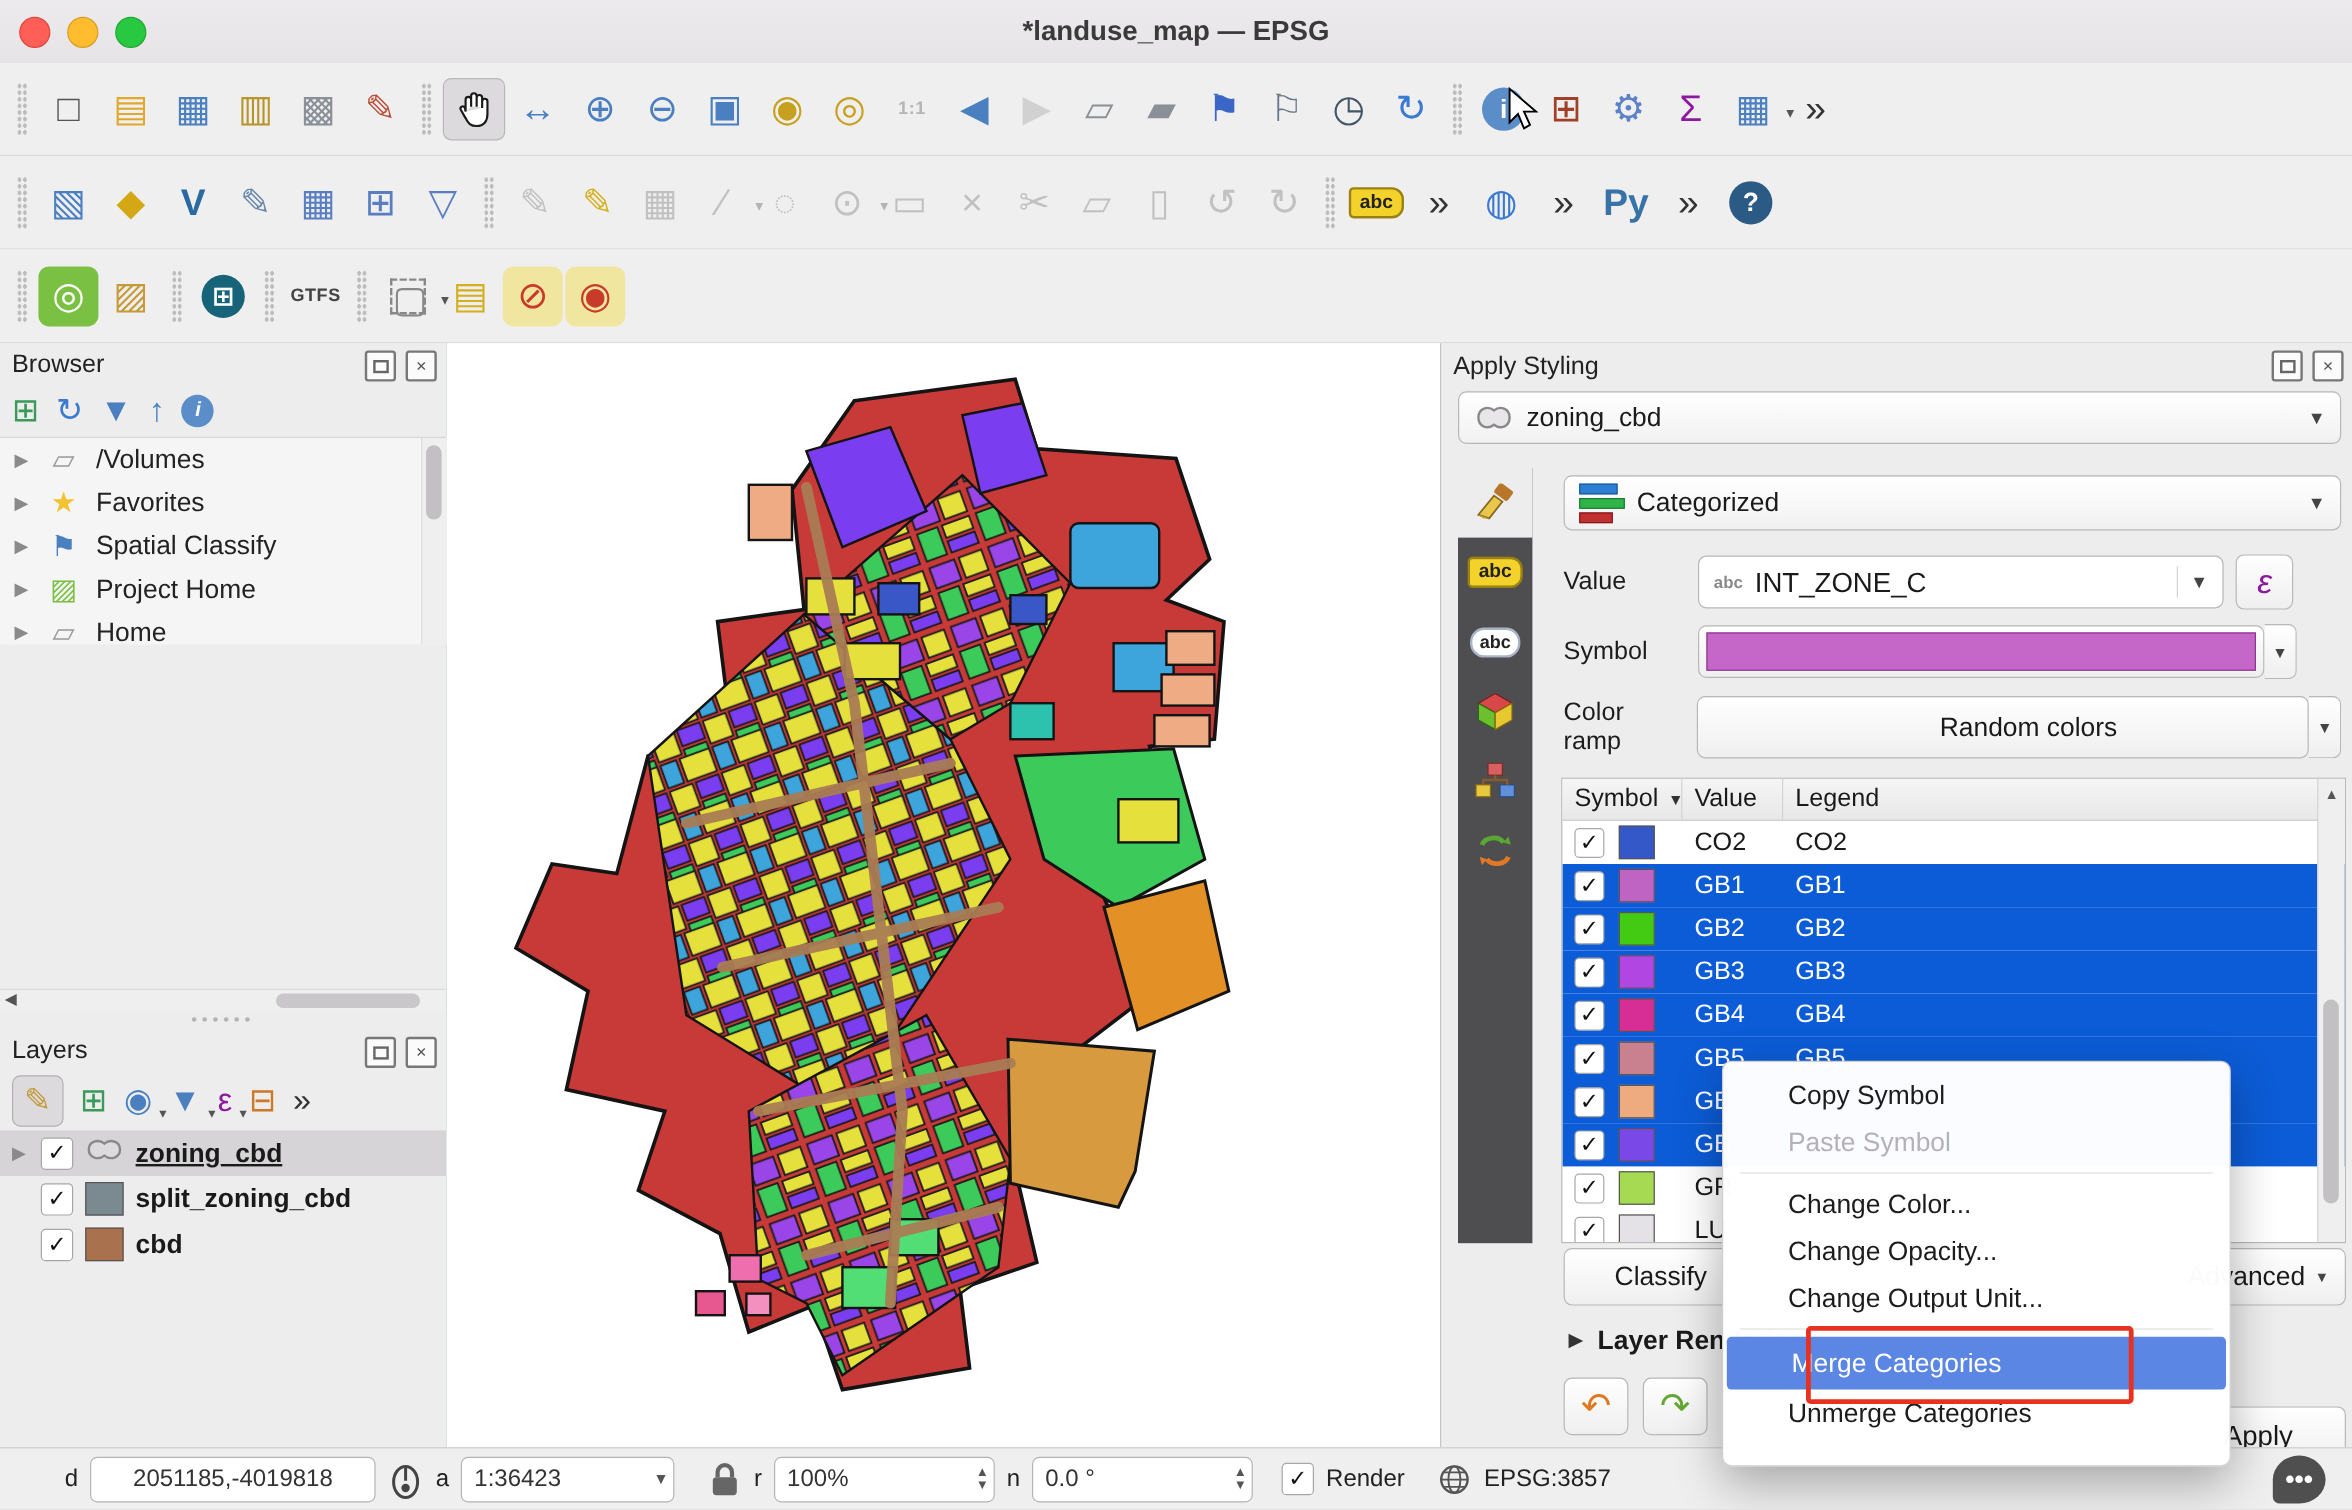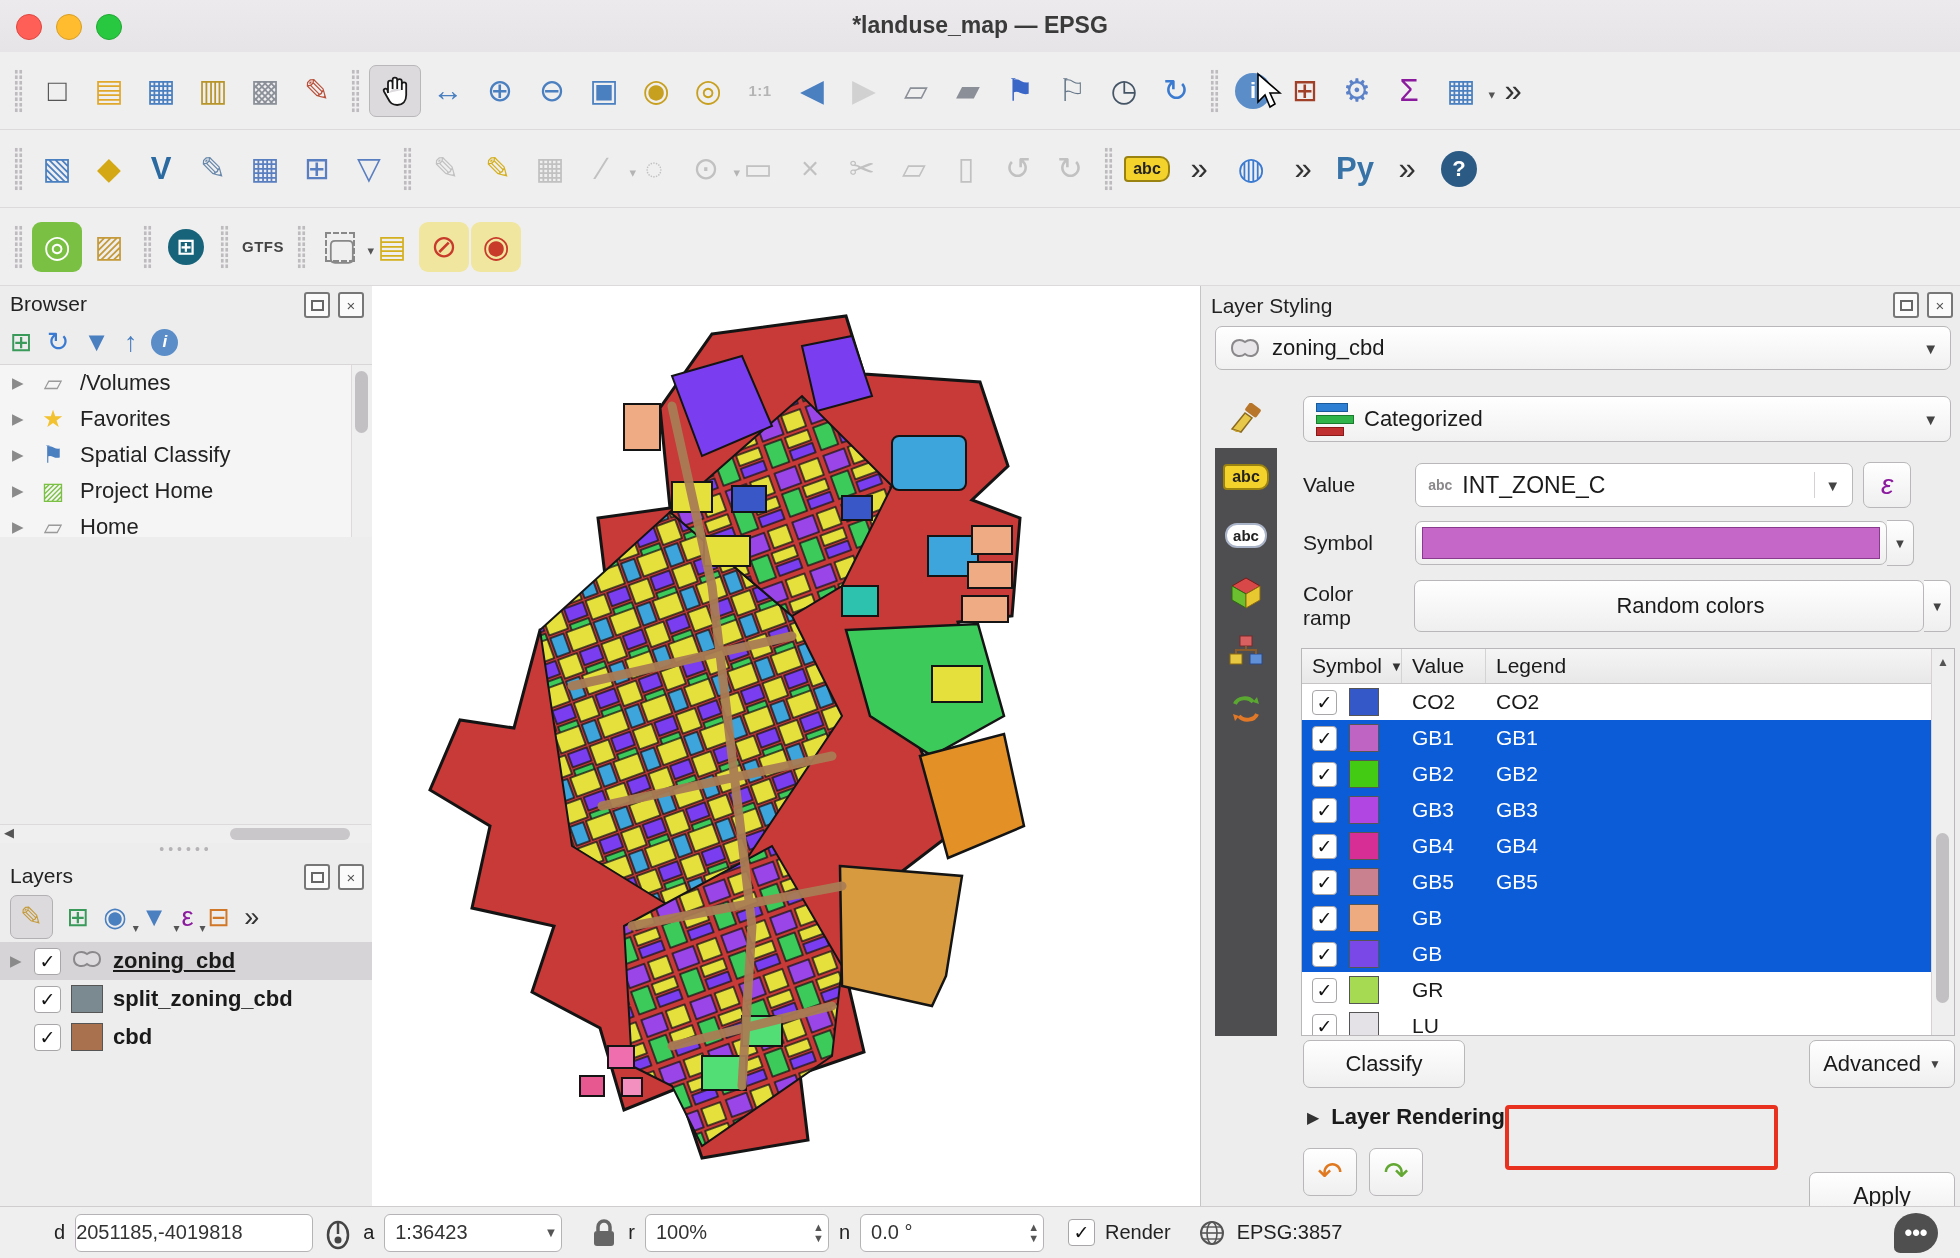--- a/index.html
+++ b/index.html
@@ -73,21 +73,21 @@
   
   #ctxmenu{left:1435px;top:884px;width:424px;height:338px;background:rgba(255,255,255,.98);border:1px solid #cfcdce;border-radius:8px;box-shadow:0 14px 40px rgba(0,0,0,.3);z-index:50;padding-top:8px;box-sizing:border-box;}
   .mi{height:39px;display:flex;align-items:center;padding-left:54px;font-size:22px;color:#1c1c1c;}
   .mi.disabled{color:#b4b2b4;}
   .mi.highlight{background:#5b86e4;color:#fff;margin:0 3px;border-radius:4px;height:44px;}
   .msep{height:1px;background:#e2e0e1;margin:6px 14px;}
   #merge-annotation{left:1505px;top:1105px;width:265px;height:57px;border:4px solid #e8321f;border-radius:4px;z-index:60;}
   
   #statusbar{left:0;top:1206px;width:1960px;height:52px;background:#f0eff0;border-top:1px solid #cfcdce;display:flex;align-items:center;padding:0 10px;box-sizing:border-box;gap:10px;font-size:20px;color:#333;}
   #locator{width:420px;height:38px;border:1.5px solid #b5b3b5;border-radius:9px;background:#f6f5f6;display:flex;align-items:center;padding:0 10px;gap:8px;color:#8a888a;box-sizing:border-box;}
-  .sbox{height:38px;background:#fff;border:1px solid #b5b3b5;border-radius:6px;display:flex;align-items:center;justify-content:flex-start;box-sizing:border-box;}
+  .sbox{height:38px;background:#fff;border:1px solid #b5b3b5;border-radius:6px;display:flex;align-items:center;justify-content:center;box-sizing:border-box;}
   .spincol{display:flex;flex-direction:column;font-size:11px;color:#555;line-height:1;margin-left:auto;padding-right:4px;}
   .sb-label{color:#222;}
   #bubble{width:44px;height:40px;background:#4f4f4f;border-radius:50% 50% 50% 14%;display:flex;align-items:center;justify-content:center;color:#fff;font-weight:bold;font-size:22px;}
 </style>
 </head>
 <body>
 
 <div id="app">
 
   <div id="titlebar" class="abs">
@@ -470,21 +470,21 @@
       <rect x="236" y="760" width="26" height="22" fill="#ef6fae" stroke="#141414" stroke-width="2"></rect>
       <rect x="208" y="790" width="24" height="20" fill="#e85890" stroke="#141414" stroke-width="2"></rect>
       <rect x="250" y="792" width="20" height="18" fill="#f390c0" stroke="#141414" stroke-width="2"></rect>
 
       <path d="M300,120 L340,300 L360,470 L380,640 L370,800 M200,400 L420,350 M230,520 L460,470 M260,640 L470,600 M300,760 L460,720" fill="none" stroke="#a97c54" stroke-width="9" stroke-linecap="round" opacity=".95"></path>
     </svg>
   </div>
 
   <div id="styling" class="abs">
     <div class="panel-header" style="padding-top:8px;">
-      <span class="panel-title">Layer Styling</span>
+      <span class="panel-title">Apply Styling</span>
       <span class="winbtns">
         <span class="winbtn">
             <span class="inner"></span>
           </span>
         <span class="winbtn">×</span>
       </span>
     </div>
 
     <div class="combo abs" style="left:14px;top:40px;width:736px;height:44px;">
       <svg width="34" height="26">
@@ -693,20 +693,31 @@
       <span style="color:#e07820;font-size:30px;">↶</span>
     </div>
     <div class="ebtn abs" style="left:168px;top:862px;width:52px;height:46px;">
       <span style="color:#62a832;font-size:30px;">↷</span>
     </div>
     <div class="ebtn abs" style="left:608px;top:886px;width:144px;height:46px;">
       <span style="font-size:23px;">Apply</span>
     </div>
   </div>
 
+  <div id="ctxmenu" class="abs">
+      <div class="mi">Copy Symbol</div>
+      <div class="mi disabled">Paste Symbol</div>
+      <div class="msep"></div>
+      <div class="mi">Change Color...</div>
+      <div class="mi">Change Opacity...</div>
+      <div class="mi">Change Output Unit...</div>
+      <div class="msep"></div>
+      <div class="mi highlight">Merge Categories</div>
+      <div class="mi">Unmerge Categories</div>
+    </div>
   <div id="merge-annotation" class="abs"></div>
 
   <div id="statusbar" class="abs">
     <span class="sb-label" style="margin-left:44px;">d</span>
     <div class="sbox" style="width:238px;">
       <span>2051185,-4019818</span>
     </div>
     <svg width="30" height="34">
       <ellipse cx="15" cy="19" rx="10" ry="13" fill="none" stroke="#444" stroke-width="2.5"></ellipse>
       <line x1="15" y1="6" x2="15" y2="18" stroke="#444" stroke-width="2.5"></line>

